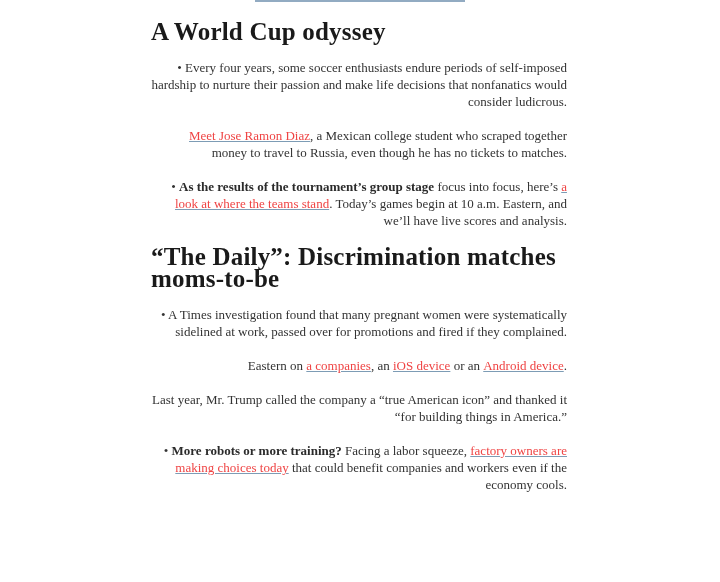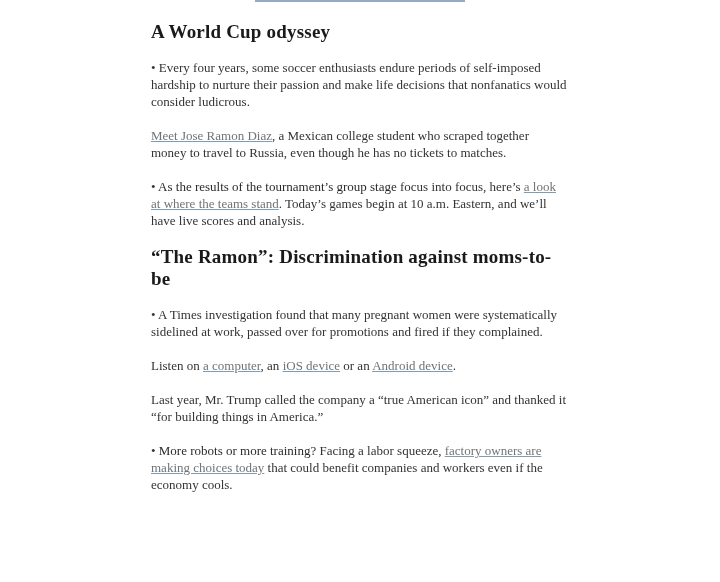--- a/index.html
+++ b/index.html
@@ -32,64 +32,66 @@
     left: 151px;
     top: 0;
     width: 416px;
     display: flow-root;
     color: #333333;
     font-size: 13px;
     line-height: 17px;
   }
   section { margin: 0; }
   h2.section-heading {
-    font-size: 19px;
+    font-size: 25px;
     line-height: 22px;
     font-weight: 700;
     color: #1a1a1a;
     letter-spacing: 0.2px;
     margin: 14px 0 16px 0;
   }
   h2.section-heading.first {
     margin-top: 21px;
   }
   p.body-para {
     margin: 0 0 17px 0;
+    text-align: right;
   }
   p.body-para strong {
     color: #2b2b2b;
-    font-weight: 400;
+    font-weight: 700;
   }
   p.body-para a {
-    color: #737373;
+    color: #ef4444;
     text-decoration: underline;
     text-decoration-color: #7d9cb5;
     cursor: pointer;
+    font-family: Liberation Serif, serif;
   }
 </style>
 </head>
 <body>
 
 <div class="page">
 
   <div class="cutoff-link-underline"></div>
 
   <main class="content">
 
     <section>
       <h2 class="section-heading first">A World Cup odyssey</h2>
       <p class="body-para"><span>• Every four years, some soccer enthusiasts endure periods of self-imposed hardship to nurture their passion and make life decisions that nonfanatics would consider ludicrous.</span></p>
       <p class="body-para"><a href="#">Meet Jose Ramon Diaz</a><span>, a Mexican college student who scraped together money to travel to Russia, even though he has no tickets to matches.</span></p>
       <p class="body-para"><span>• </span><strong>As the results of the tournament’s group stage</strong><span> focus into focus, here’s </span><a href="#">a look at where the teams stand</a><span>. Today’s games begin at 10 a.m. Eastern, and we’ll have live scores and analysis.</span></p>
     </section>
 
     <section>
-      <h2 class="section-heading">“The Ramon”: Discrimination against moms-to-be</h2>
+      <h2 class="section-heading">“The Daily”: Discrimination matches moms-to-be</h2>
       <p class="body-para"><span>• A Times investigation found that many pregnant women were systematically sidelined at work, passed over for promotions and fired if they complained.</span></p>
-      <p class="body-para"><span>Listen on </span><a href="#">a computer</a><span>, an </span><a href="#">iOS device</a><span> or an </span><a href="#">Android device</a><span>.</span></p>
+      <p class="body-para"><span>Eastern on </span><a href="#">a companies</a><span>, an </span><a href="#">iOS device</a><span> or an </span><a href="#">Android device</a><span>.</span></p>
     </section>
 
     <section>
       <p class="body-para"><span>Last year, Mr. Trump called the company a “true American icon” and thanked it “for building things in America.”</span></p>
       <p class="body-para"><span>• </span><strong>More robots or more training?</strong><span> Facing a labor squeeze, </span><a href="#">factory owners are making choices today</a><span> that could benefit companies and workers even if the economy cools.</span></p>
     </section>
 
   </main>
 </div>
 

